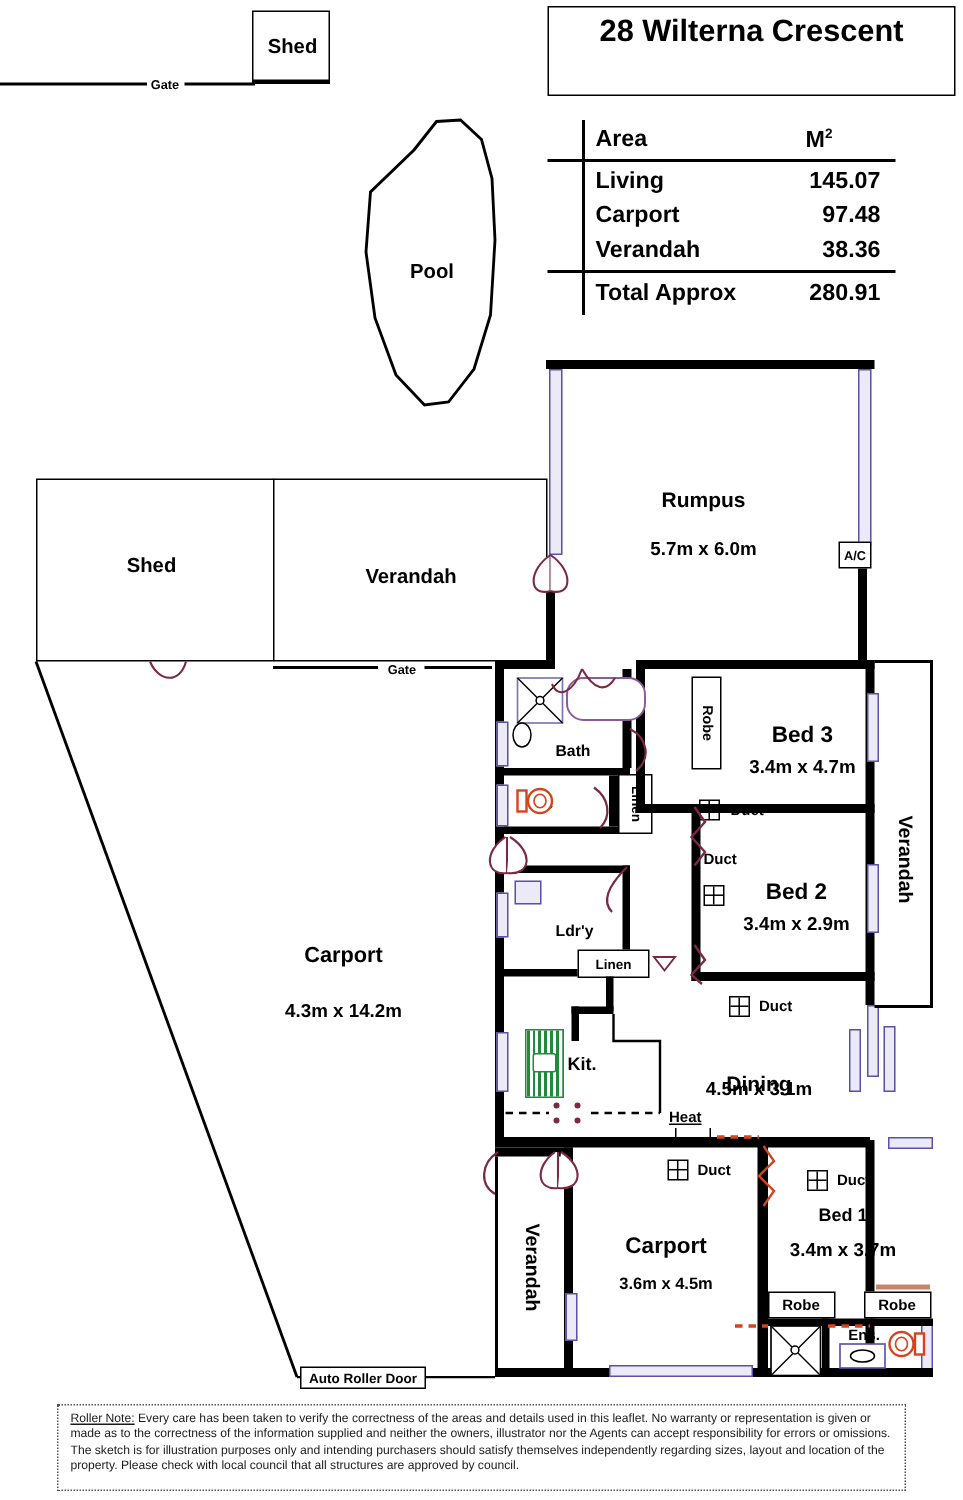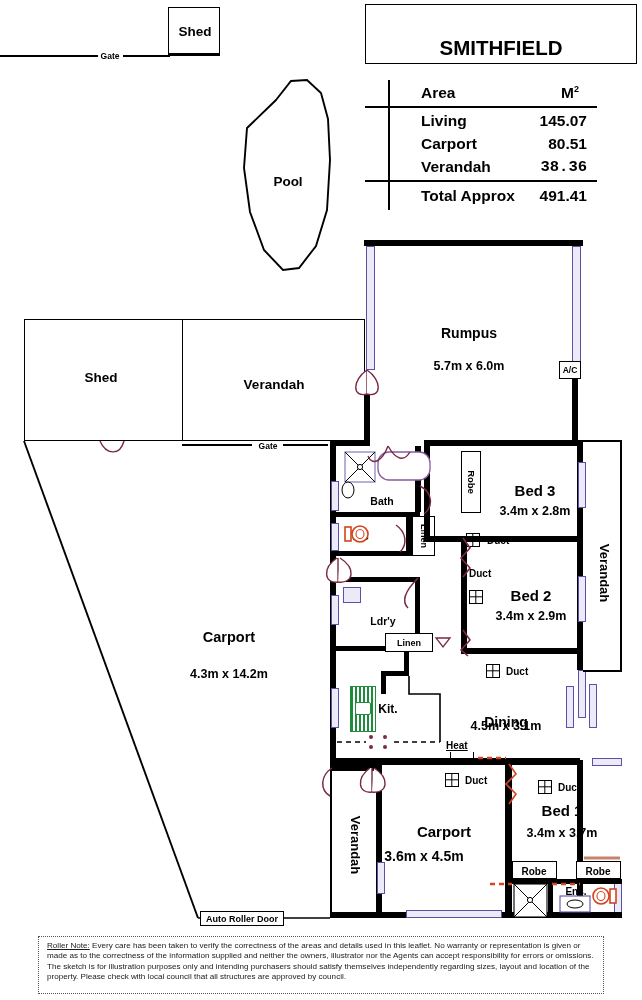--- a/index.html
+++ b/index.html
@@ -14,21 +14,21 @@
   
   #titlebox{position:absolute;left:365px;top:4px;width:272px;height:60px;
             border:1.5px solid #000;box-sizing:border-box;}
   #title1{position:absolute;left:501px;top:21px;font-size:20.5px;}
   #title2{position:absolute;left:501px;top:48px;font-size:20.5px;}
 
   
   #areatbl{position:absolute;left:365px;top:80px;width:232px;height:130px;}
   .tblvline{position:absolute;left:23px;top:0px;width:2px;height:130px;background:#000;}
   .tblhline{position:absolute;left:0px;width:232px;height:2px;background:#000;}
-  .arow{position:absolute;font-size:15.5px;font-weight:bold;margin-left:24px;}
+  .arow{position:absolute;font-size:15.5px;font-weight:bold;}
   .aname{left:32px;}
   .aval{right:10px;text-align:right;}
 
   
   .wall{position:absolute;background:#000;}
   .thin{position:absolute;background:#000;}
   .win{position:absolute;border:1px solid #5b51a8;background:#eceaf7;box-sizing:border-box;}
   .room{position:absolute;border:1.2px solid #000;box-sizing:border-box;background:#fff;}
   .boxlbl{position:absolute;border:1.2px solid #000;background:#fff;box-sizing:border-box;
           display:flex;align-items:center;justify-content:center;font-size:9.5px;font-weight:bold;}
@@ -45,43 +45,43 @@
         font-size:8.1px;line-height:10.3px;font-weight:normal;color:#1a1a1a;
         font-family:"Liberation Sans",sans-serif;}
   #disc b{font-weight:normal;text-decoration:underline;}
 </style>
 </head>
 <body>
 
 <div id="plan">
 
   <div id="titlebox"></div>
-  <div id="title2" class="lbl ctr">SMITHFIELD</div>
+  <div id="title1" class="lbl ctr">28 Wilterna Crescent</div>
 
   <div id="areatbl">
     <div class="tblvline"></div>
     <div class="tblhline" style="top:26px;"></div>
     <div class="tblhline" style="top:100px;"></div>
 
     <div class="arow aname" style="top:4px;">Area</div>
     <div class="arow" style="top:4px;left:172px;">
       <span>M</span><sup style="font-size:9px;">2</sup>
     </div>
 
     <div class="arow aname" style="top:32px;">Living</div>
     <div class="arow aval" style="top:32px;">145.07</div>
 
     <div class="arow aname" style="top:55px;">Carport</div>
-    <div class="arow aval" style="top:55px;">80.51</div>
+    <div class="arow aval" style="top:55px;">97.48</div>
 
     <div class="arow aname" style="top:78px;">Verandah</div>
-    <div class="arow aval" style="top:78px;font-family:Liberation Mono, monospace;">38.36</div>
+    <div class="arow aval" style="top:78px;">38.36</div>
 
     <div class="arow aname" style="top:107px;">Total Approx</div>
-    <div class="arow aval" style="top:107px;">491.41</div>
+    <div class="arow aval" style="top:107px;">280.91</div>
   </div>
 
   <div class="room" style="left:168px;top:7px;width:52px;height:48px;"></div>
   <div class="wall" style="left:168px;top:53px;width:52px;height:3px;"></div>
   <div class="lbl ctr" style="left:195px;top:31px;font-size:13.5px;">Shed</div>
 
   <div class="thin" style="left:0px;top:55px;width:98px;height:1.5px;"></div>
   <div class="lbl ctr" style="left:110px;top:56px;font-size:8.5px;">Gate</div>
   <div class="thin" style="left:123px;top:55px;width:47px;height:1.5px;"></div>
 
@@ -187,21 +187,21 @@
     <line x1="394" y1="742" x2="440" y2="742" stroke="#000" stroke-width="1.6" stroke-dasharray="5,4"></line>
     <polyline points="409,676 409,694 440,694 440,742" fill="none" stroke="#000" stroke-width="1.6"></polyline>
   </svg>
   <div class="wall" style="left:336px;top:758px;width:106px;height:7px;"></div>
 
   <div class="wall" style="left:424px;top:446px;width:6px;height:96px;"></div>
   <div class="wall" style="left:424px;top:536px;width:159px;height:6px;"></div>
   <div class="room" style="left:461px;top:451px;width:20px;height:62px;"></div>
   <div class="lbl vert ctr" style="left:471px;top:482px;font-size:9.5px;">Robe</div>
   <div class="lbl ctr" style="left:535px;top:490px;font-size:15px;">Bed 3</div>
-  <div class="lbl ctr" style="left:535px;top:511px;font-size:12.5px;">3.4m x 2.8m</div>
+  <div class="lbl ctr" style="left:535px;top:511px;font-size:12.5px;">3.4m x 4.7m</div>
   <div class="duct" style="left:466px;top:533px;"></div>
   <div class="lbl" style="left:487px;top:535px;font-size:10px;">Duct</div>
 
   <div class="wall" style="left:461px;top:542px;width:6px;height:112px;"></div>
   <div class="wall" style="left:461px;top:648px;width:122px;height:6px;"></div>
   <div class="lbl ctr" style="left:531px;top:595px;font-size:15px;">Bed 2</div>
   <div class="lbl ctr" style="left:531px;top:616px;font-size:12.5px;">3.4m x 2.9m</div>
   <div class="duct" style="left:469px;top:590px;"></div>
   <div class="lbl" style="left:469px;top:568px;font-size:10px;">Duct</div>
 
@@ -212,25 +212,25 @@
 
   <div class="lbl" style="left:446px;top:740px;font-size:10px;text-decoration:underline;text-align:right;">Heat</div>
   <div style="position:absolute;left:450px;top:752px;width:24px;height:9px;border:1.4px solid #000;
        border-top:none;box-sizing:border-box;"></div>
 
   <div class="wall" style="left:442px;top:758px;width:70px;height:7px;"></div>
   <div class="wall" style="left:505px;top:758px;width:7px;height:160px;"></div>
   <div class="wall" style="left:512px;top:758px;width:68px;height:7px;"></div>
 
   <div class="lbl ctr" style="left:444px;top:831px;font-size:15px;">Carport</div>
-  <div class="lbl ctr" style="left:424px;top:856px;font-size:14px;">3.6m x 4.5m</div>
+  <div class="lbl ctr" style="left:444px;top:856px;font-size:11px;">3.6m x 4.5m</div>
   <div class="duct" style="left:445px;top:773px;"></div>
   <div class="lbl" style="left:465px;top:775px;font-size:10px;">Duct</div>
 
-  <div class="lbl ctr" style="left:562px;top:810px;font-size:15px;">Bed 1</div>
+  <div class="lbl ctr" style="left:562px;top:810px;font-size:12px;">Bed 1</div>
   <div class="lbl ctr" style="left:562px;top:833px;font-size:12.5px;">3.4m x 3.7m</div>
   <div class="duct" style="left:538px;top:780px;"></div>
   <div class="lbl" style="left:558px;top:782px;font-size:10px;">Duct</div>
 
   <div class="room" style="left:512px;top:861px;width:45px;height:18px;"></div>
   <div class="lbl ctr" style="left:534px;top:871px;font-size:10px;">Robe</div>
   <div class="room" style="left:576px;top:861px;width:45px;height:18px;"></div>
   <div class="lbl ctr" style="left:598px;top:871px;font-size:10px;">Robe</div>
 
   <div class="wall" style="left:512px;top:879px;width:110px;height:5px;"></div>

